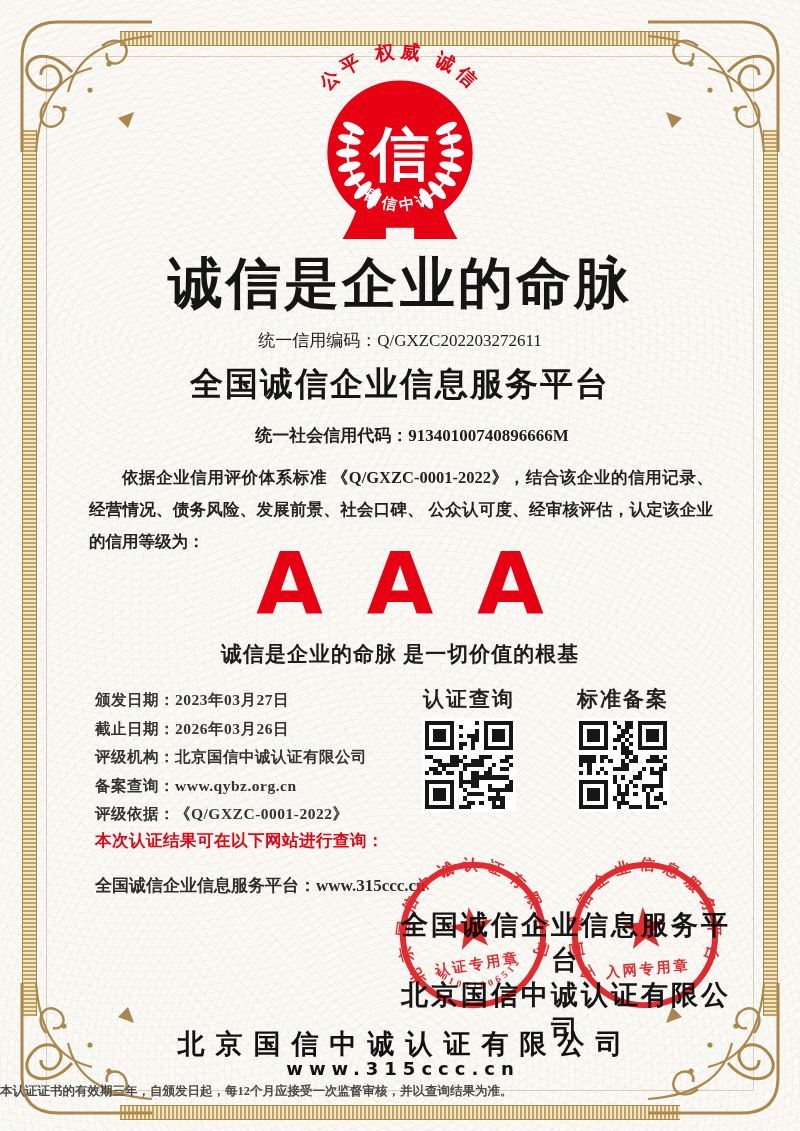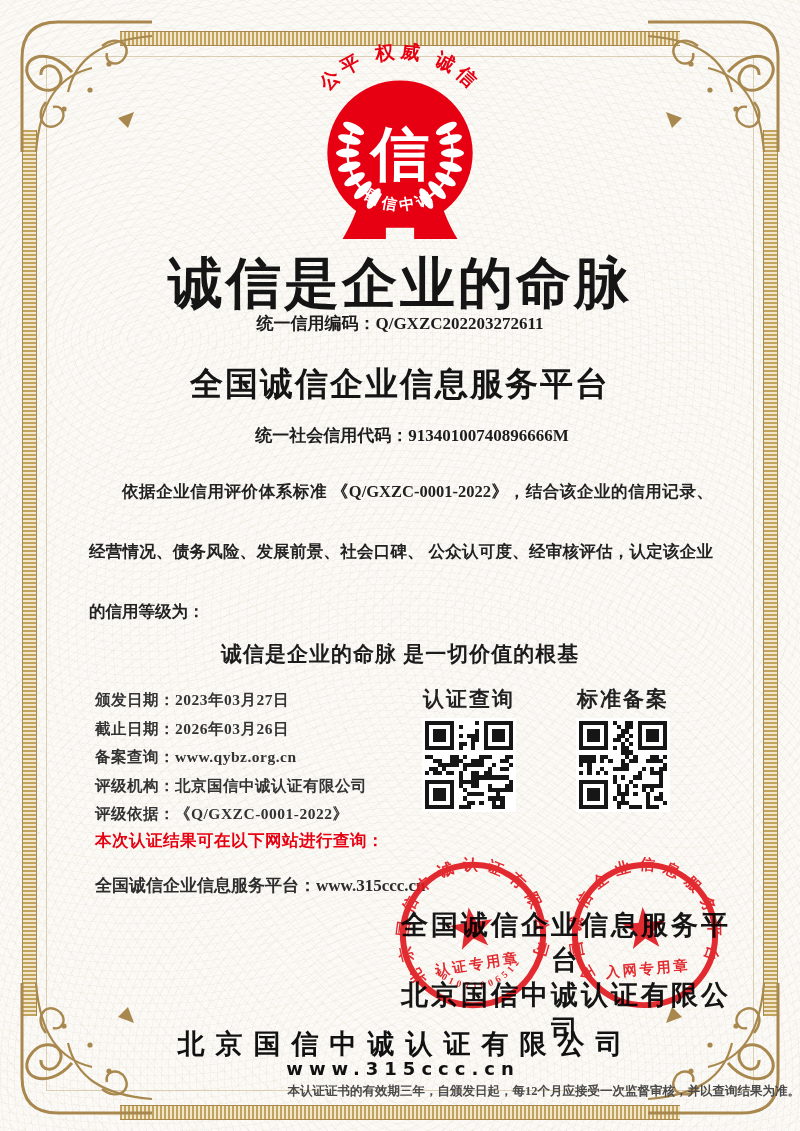--- a/index.html
+++ b/index.html
@@ -32,29 +32,29 @@
   .corner.tr{ right:6px; top:6px; transform:scaleX(-1); }
   .corner.bl{ left:6px; bottom:2px; transform:scaleY(-1); }
   .corner.br{ right:6px; bottom:2px; transform:scale(-1,-1); }
 
   
   .badge{ position:absolute; left:50%; top:40px; transform:translateX(-50%); width:250px; height:212px; }
 
   
   .title{ position:absolute; left:0; right:0; top:247px; text-align:center;
           font-size:55px; font-weight:900; color:#151515; letter-spacing:3px; }
-  .code-line{ position:absolute; left:0; right:0; top:312px; text-align:center;
-          font-size:17px; font-weight:700; color:#1d1d1d; }
+  .code-line{ position:absolute; left:0; right:0; top:329px; text-align:center;
+          font-size:17px; font-weight:400; color:#1d1d1d; }
   .company{ position:absolute; left:0; right:0; top:362px; text-align:center;
           font-size:33px; font-weight:900; color:#151515; letter-spacing:2px; }
   .social-line{ position:absolute; left:0; right:0; top:424px; text-align:center;
           font-size:17px; font-weight:700; color:#1d1d1d;padding-left:24px; }
 
   .paragraph{ position:absolute; left:89px; width:624px; top:462px;
-          font-size:16.5px; font-weight:700; color:#222; line-height:60px;
+          font-size:16.5px; font-weight:700; color:#222; line-height:32px;
           text-align:justify; text-indent:2em; }
 
   .rating{ position:absolute; left:0; right:0; top:540px; text-align:center;
           font-family:"DejaVu Sans","Liberation Sans",sans-serif;
           font-size:86px; font-weight:900; color:#e60012; letter-spacing:44px; padding-left:44px; line-height:1; }
   .slogan{ position:absolute; left:0; right:0; top:640px; text-align:center;
           font-size:21px; font-weight:700; color:#1c1c1c; letter-spacing:1px; }
 
   
   .details{ position:absolute; left:95px; top:690px; font-size:15.5px; font-weight:600; color:#333; }
@@ -79,21 +79,21 @@
   .overlay-lines{ position:absolute; left:394px; width:344px; top:908px; text-align:center;
           font-size:27px; font-weight:800; color:#161616; letter-spacing:3px; line-height:35px;
           mix-blend-mode:multiply; }
 
   
   .footer-company{ position:absolute; left:0; right:0; top:1026px; text-align:center;
           font-size:27px; font-weight:800; color:#111; letter-spacing:11px; padding-left:11px; }
   .footer-site{ position:absolute; left:0; right:0; top:1058px; text-align:center;
           font-family:"DejaVu Sans","Liberation Sans",sans-serif;
           font-size:18px; font-weight:800; color:#111; letter-spacing:6px; padding-left:6px; }
-  .footer-note{ position:absolute; left:0; right:0; top:1083px; text-align:right;
+  .footer-note{ position:absolute; left:0; right:0; top:1083px; text-align:left;
           font-size:12.5px; font-weight:600; color:#4a4a4a; }
 </style>
 </head>
 <body>
 
 <div class="page">
 
   <div class="band top"></div>
   <div class="band bottom"></div>
   <div class="band v left"></div>
@@ -168,27 +168,28 @@
   <div class="title">诚信是企业的命脉</div>
   <div class="code-line">
     <span>统一信用编码：</span><span>Q/GXZC202203272611</span>
   </div>
   <div class="company">全国诚信企业信息服务平台</div>
   <div class="social-line">
     <span>统一社会信用代码：</span><span>91340100740896666M</span>
   </div>
 
   <div class="paragraph">依据企业信用评价体系标准 《Q/GXZC-0001-2022》，结合该企业的信用记录、经营情况、债务风险、发展前景、社会口碑、 公众认可度、经审核评估，认定该企业的信用等级为：</div>
+  <div class="rating">AAA</div>
   <div class="slogan">诚信是企业的命脉 是一切价值的根基</div>
 
   <div class="details">
     <div class="row"><span>颁发日期：</span><span>2023年03月27日</span></div>
     <div class="row"><span>截止日期：</span><span>2026年03月26日</span></div>
+    <div class="row"><span>评级机构：</span><span>北京国信中诚认证有限公司</span></div>
     <div class="row"><span>备案查询：</span><span>www.qybz.org.cn</span></div>
-    <div class="row"><span>评级机构：</span><span>北京国信中诚认证有限公司</span></div>
     <div class="row"><span>评级依据：</span><span>《Q/GXZC-0001-2022》</span></div>
   </div>
 
   <div class="qr-label l">认证查询</div>
   <div class="qr-label r">标准备案</div>
   <div class="qr-box l">
       <svg viewBox="0 0 21 21" shape-rendering="crispEdges" xmlns="http://www.w3.org/2000/svg">
         <rect x="12" y="0" width="1" height="1" fill="#161616"></rect>
         <rect x="8" y="1" width="1" height="1" fill="#161616"></rect>
         <rect x="12" y="2" width="1" height="1" fill="#161616"></rect>

